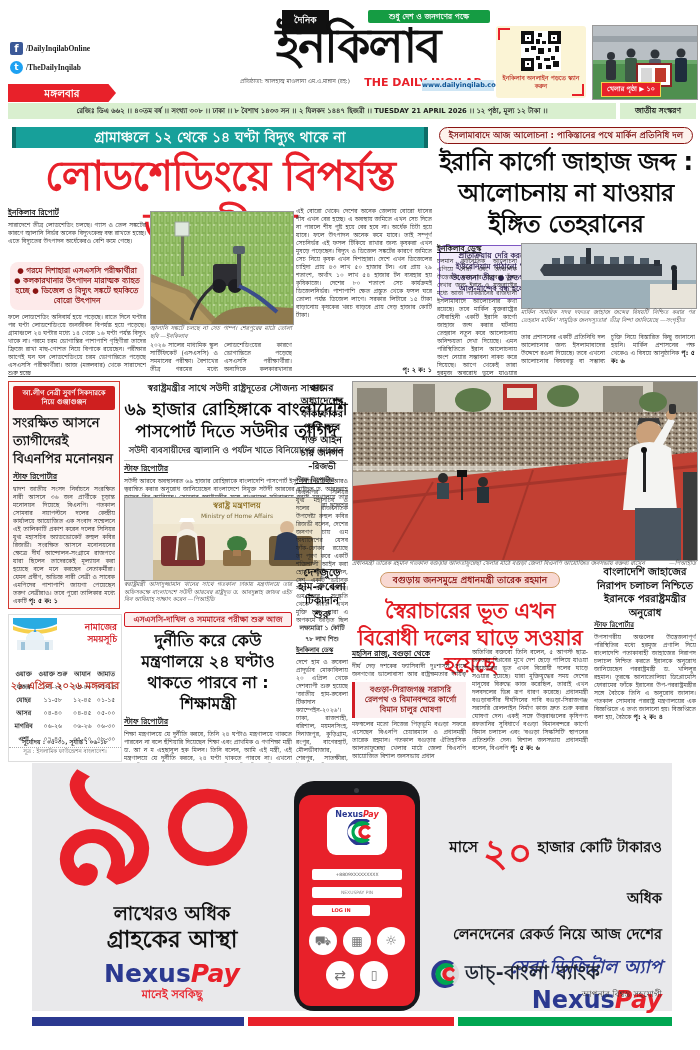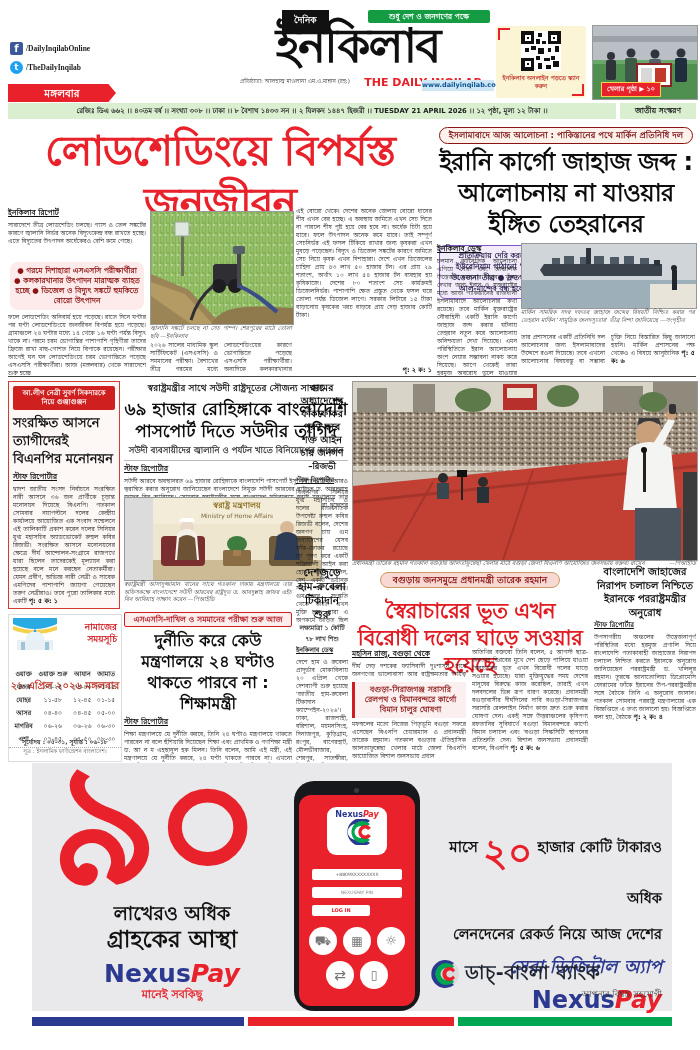--- a/index.html
+++ b/index.html
@@ -102,20 +102,23 @@
 
     <div class="abs" style="left:8px;top:103px;width:608px;height:16px;background:#d9efcf;display:flex;align-items:center;justify-content:center;">
       <span style="font-size:6.8px;font-weight:bold;color:#222;">রেজিঃ ডিএ ৬৬২ ।। ৪০তম বর্ষ ।। সংখ্যা ৩০৮ ।। ঢাকা ।। ৮ বৈশাখ ১৪৩৩ সন ।। ২ যিলকদ ১৪৪৭ হিজরী ।। TUESDAY 21 APRIL 2026 ।। ১২ পৃষ্ঠা, মূল্য ১২ টাকা ।।</span>
     </div>
     <div class="abs" style="left:620px;top:103px;width:76px;height:16px;background:#d9efcf;display:flex;align-items:center;justify-content:center;">
       <span style="font-size:7.5px;font-weight:800;color:#111;">জাতীয় সংস্করণ</span>
     </div>
   </div>
 
   <div class="abs" style="left:8px;top:125px;width:424px;height:250px;">
+    <div style="margin:2px 4px;background:#17a09a;color:#fff;font-size:14px;font-weight:800;text-align:center;line-height:21px;height:21px;border-left:4px solid #0d6d68;border-right:4px solid #0d6d68;">
+      <span>গ্রামাঞ্চলে ১২ থেকে ১৪ ঘণ্টা বিদ্যুৎ থাকে না</span>
+    </div>
     <div style="color:#e8212a;font-size:41px;font-weight:900;text-align:center;line-height:52px;letter-spacing:-1px;">লোডশেডিংয়ে বিপর্যস্ত জনজীবন</div>
 
     <div class="abs" style="left:0;top:82px;width:138px;height:166px;">
       <div class="byline">ইনকিলাব রিপোর্ট</div>
       <div class="bn" style="height:38px;">সারাদেশে তীব্র লোডশেডিং চলছে। গ্যাস ও তেল সঙ্কটের কারণে জ্বালানি নির্ভর অনেক বিদ্যুৎকেন্দ্র বন্ধ রাখতে হচ্ছে। এতে বিদ্যুতের উৎপাদন অর্ধেকেরও বেশি কমে গেছে।</div>
       <div style="margin:3px 2px;background:#fdeaea;border-radius:8px;color:#8a1412;font-size:7.5px;line-height:10px;font-weight:800;text-align:center;padding:4px 3px;">● গরমে দিশাহারা এসএসসি পরীক্ষার্থীরা ● কলকারখানার উৎপাদন মারাত্মক ব্যাহত হচ্ছে ● ডিজেল ও বিদ্যুৎ সঙ্কটে হুমকিতে বোরো উৎপাদন</div>
       <div class="bn" style="height:62px;">ফলে লোডশেডিং অনিবার্য হয়ে পড়েছে। রাতে দিনে ঘণ্টার পর ঘণ্টা লোডশেডিংয়ে জনজীবন বিপর্যস্ত হয়ে পড়েছে। গ্রামাঞ্চলে ২৪ ঘণ্টার মধ্যে ১৪ থেকে ১৬ ঘণ্টা পর্যন্ত বিদ্যুৎ থাকে না। গরমে চরম ভোগান্তির পাশাপাশি গৃহিণীরা তাদের ফ্রিজে রাখা মাছ-গোশত নিয়ে বিপাকে রয়েছেন। পরীক্ষার আগেই ঘন ঘন লোডশেডিংয়ে চরম ভোগান্তিতে পড়েছে এসএসসি পরীক্ষার্থীরা। আজ (মঙ্গলবার) থেকে সারাদেশে শুরু হচ্ছে</div>
     </div>
 
     <div class="abs photo" style="left:142px;top:86px;width:142px;height:112px;">

